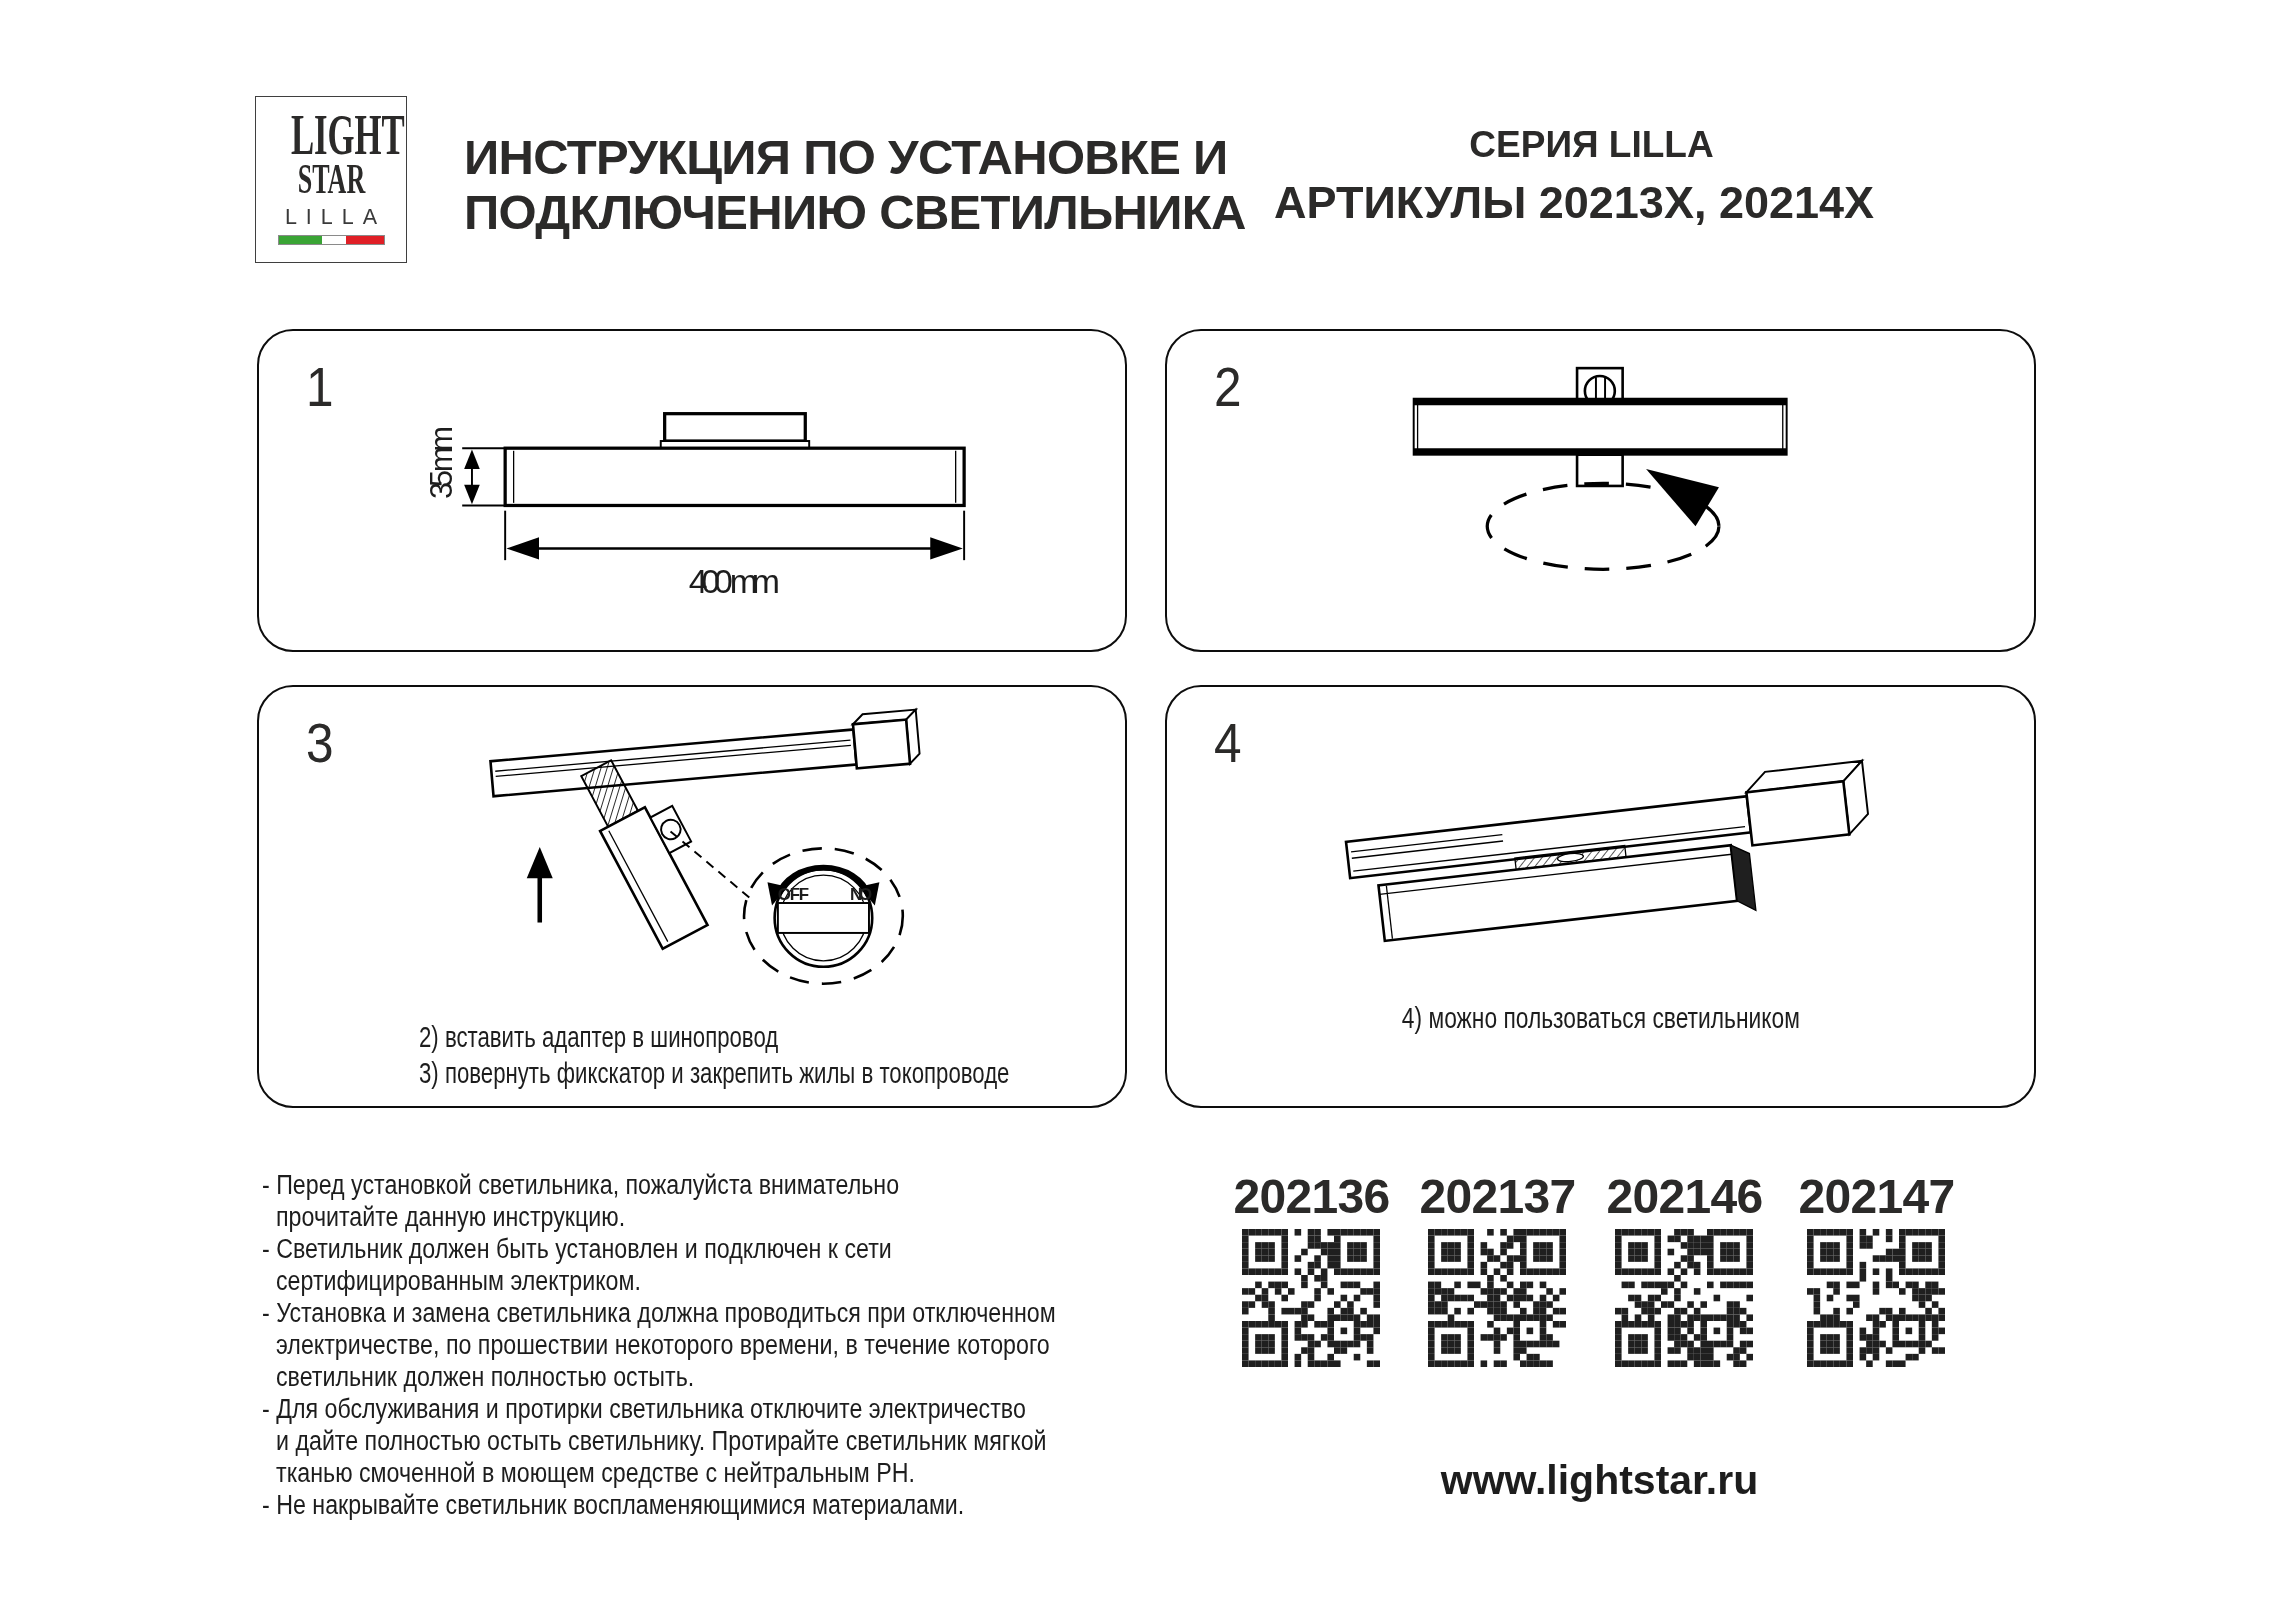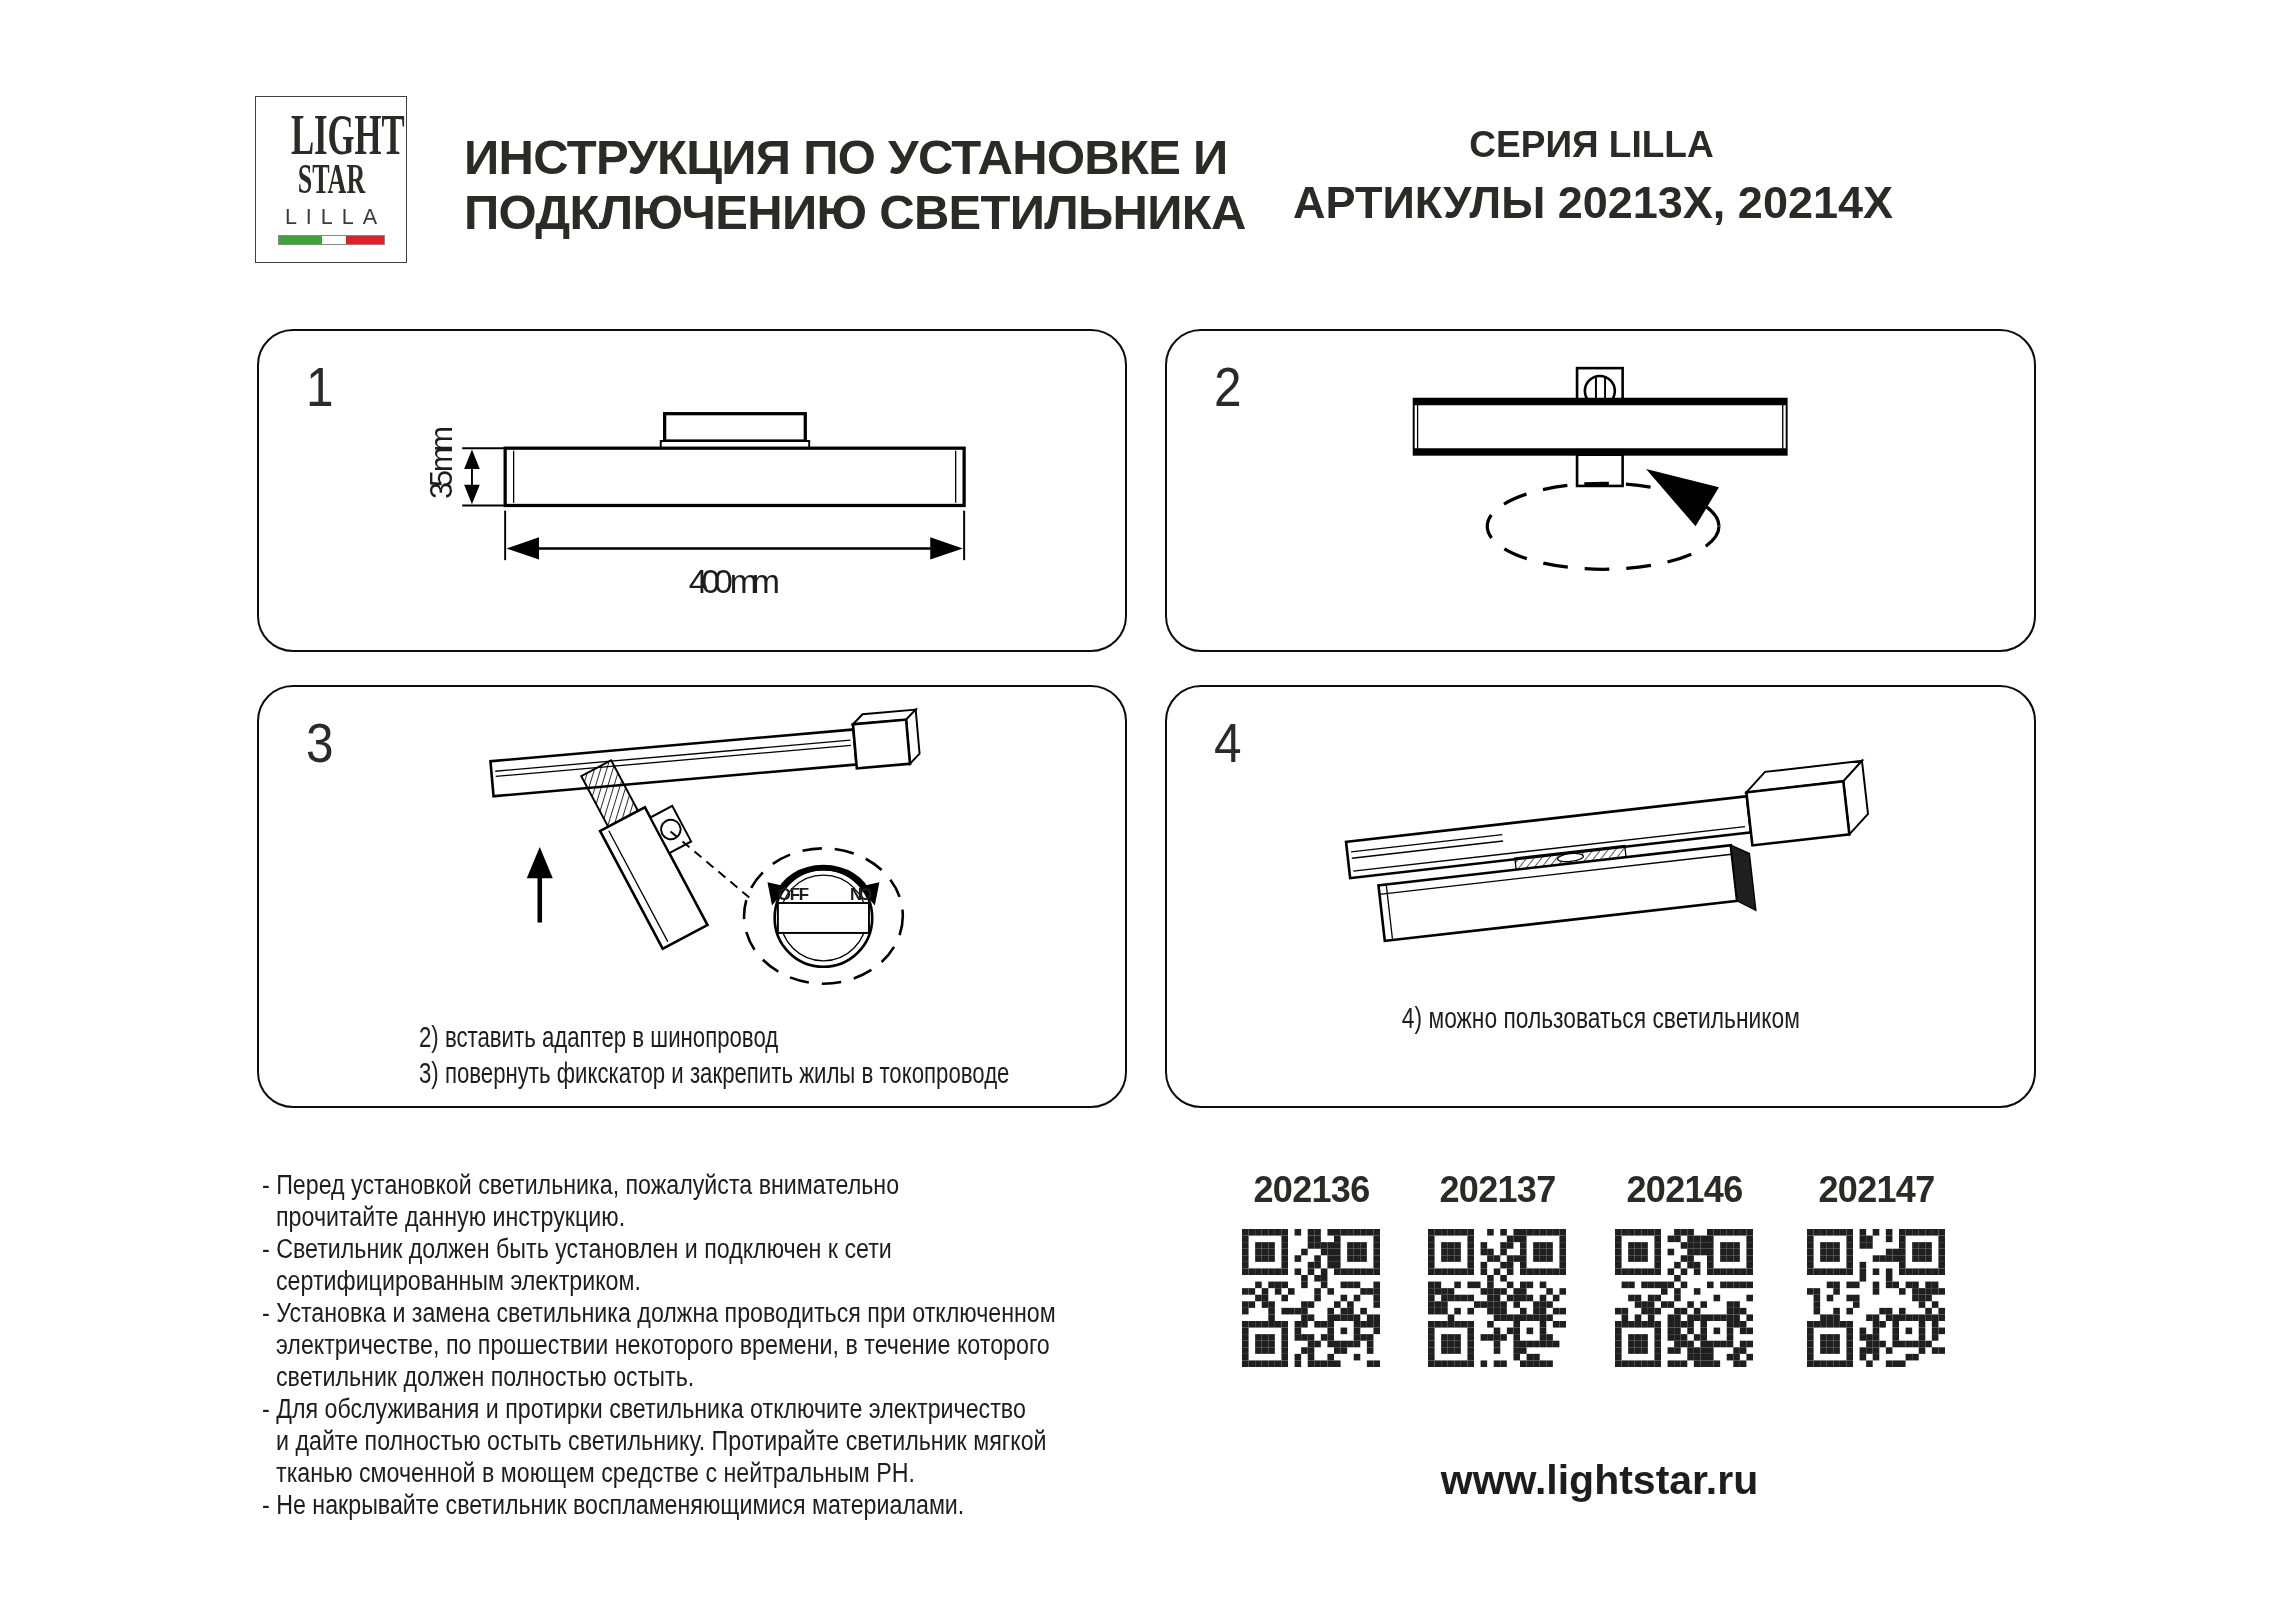--- a/index.html
+++ b/index.html
@@ -22,40 +22,40 @@
   .logo-group{margin-top:2.6px;font-size:21.5px;line-height:22px;letter-spacing:9px;color:#3a3a3a;}
   .logo-group span{margin-right:-9px;}
   .logo-flag{position:relative;margin:7.8px auto 0 auto;width:105px;height:7.2px;border:0.7px solid #8a8a8a;display:flex;}
   .logo-flag .fg{width:44px;height:100%;}
   .logo-flag .fw{width:23.4px;height:100%;background:#ffffff;}
   .logo-flag .fr{width:38px;height:100%;}
 
   
   .title-line{left:464px;font-weight:bold;font-size:49px;line-height:49px;letter-spacing:-0.7px;}
   .series{left:1367px;top:124px;width:449px;text-align:center;font-weight:bold;font-size:37px;}
-  .articles{left:1274px;top:177px;width:638px;text-align:center;font-weight:bold;font-size:45px;}
+  .articles{left:1274px;top:177px;width:638px;text-align:left;font-weight:bold;font-size:45px;}
 
   
   .panel{position:absolute;border:2px solid #0d0d0d;border-radius:36px;background:#ffffff;}
   .p1{left:257px;top:329px;width:866px;height:319px;}
   .p2{left:1165px;top:329px;width:867px;height:319px;}
   .p3{left:257px;top:685px;width:866px;height:419px;}
   .p4{left:1165px;top:685px;width:867px;height:419px;}
   .panel-num{position:absolute;left:47px;top:26px;font-size:55px;line-height:1.1;color:#2b2a29;transform:scaleX(.9);transform-origin:0 0;}
   .panel svg.draw{position:absolute;left:0;top:0;width:100%;height:100%;}
   .cap-center{position:absolute;left:0;width:100%;text-align:center;font-size:30px;color:#1d1d1d;}
   .cap-left{position:absolute;font-size:30px;color:#1d1d1d;}
 
   
   .warnings{left:262px;top:1169px;width:846px;font-size:27px;line-height:32px;color:#1d1d1d;}
   .warn-line{height:32px;}
   .warn-indent{padding-left:14.3px;}
 
   
-  .qr-label{position:absolute;top:1169px;width:195px;text-align:center;font-weight:bold;font-size:36px;letter-spacing:-0.7px;}
+  .qr-label{position:absolute;top:1169px;width:195px;text-align:center;font-weight:bold;font-size:48px;letter-spacing:-0.7px;}
   .qr-box{position:absolute;top:1229px;width:138px;height:138px;}
   .website{left:1274px;top:1457px;width:651px;text-align:center;font-weight:bold;font-size:41px;color:#1d1d1d;}
 
   svg text{font-family:"Liberation Sans","DejaVu Sans",sans-serif;}
 </style>
 </head>
 <body>
 
 <div class="page">
 

